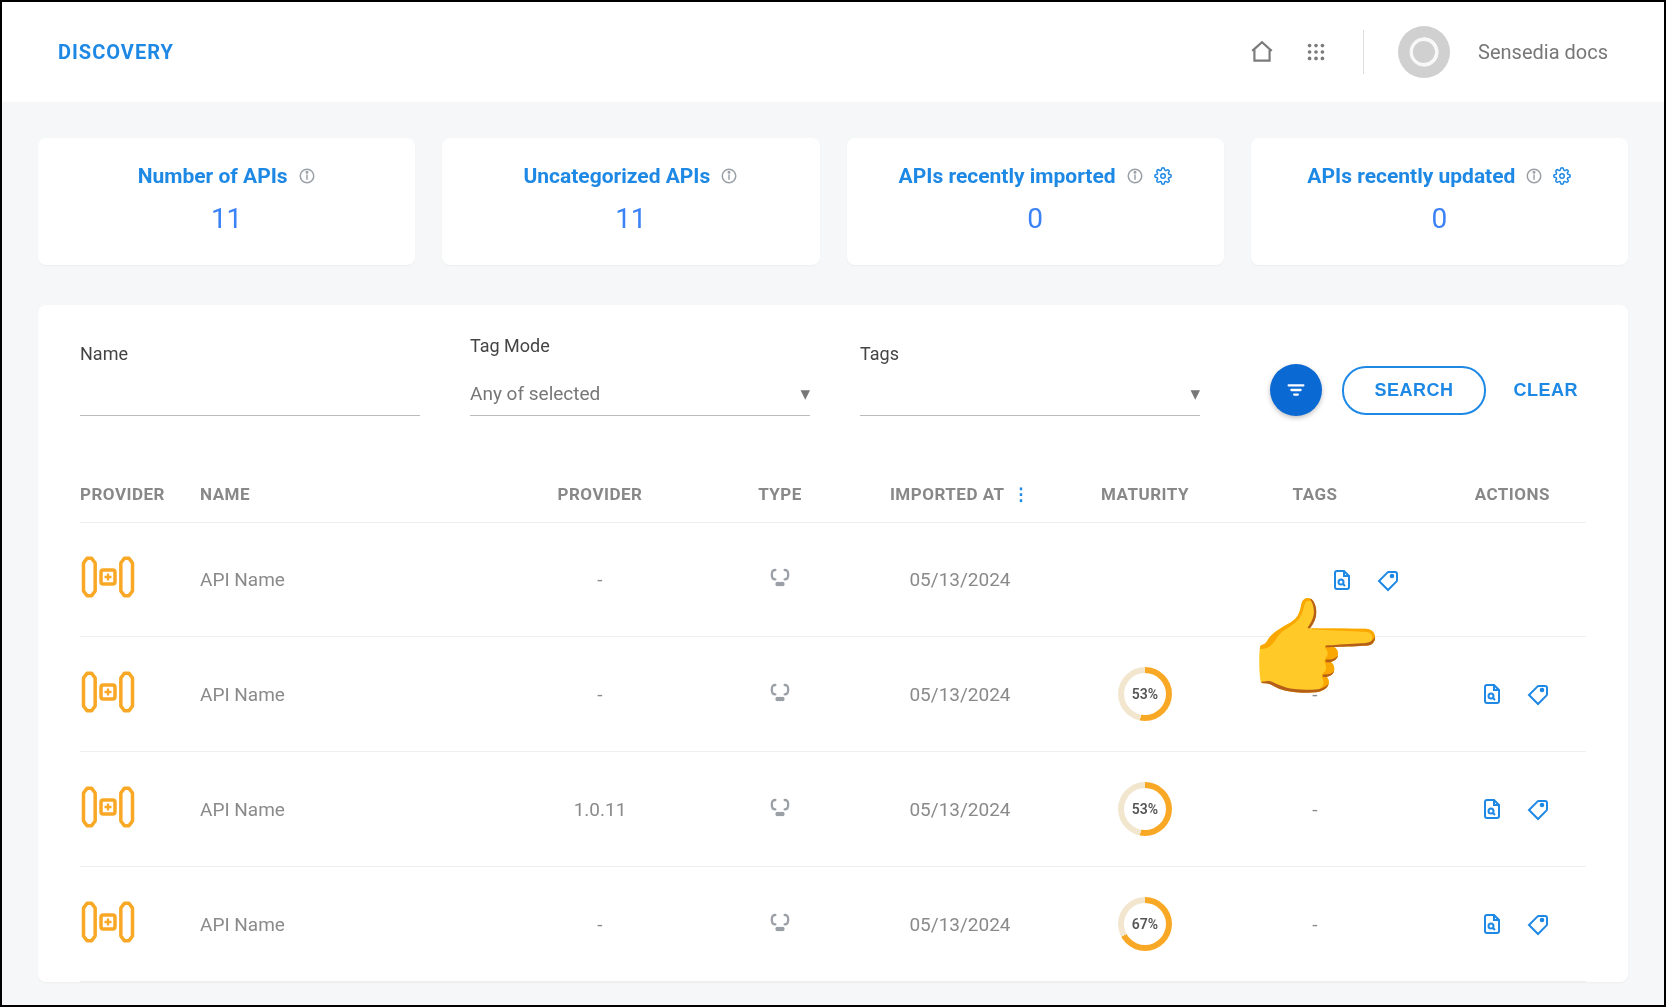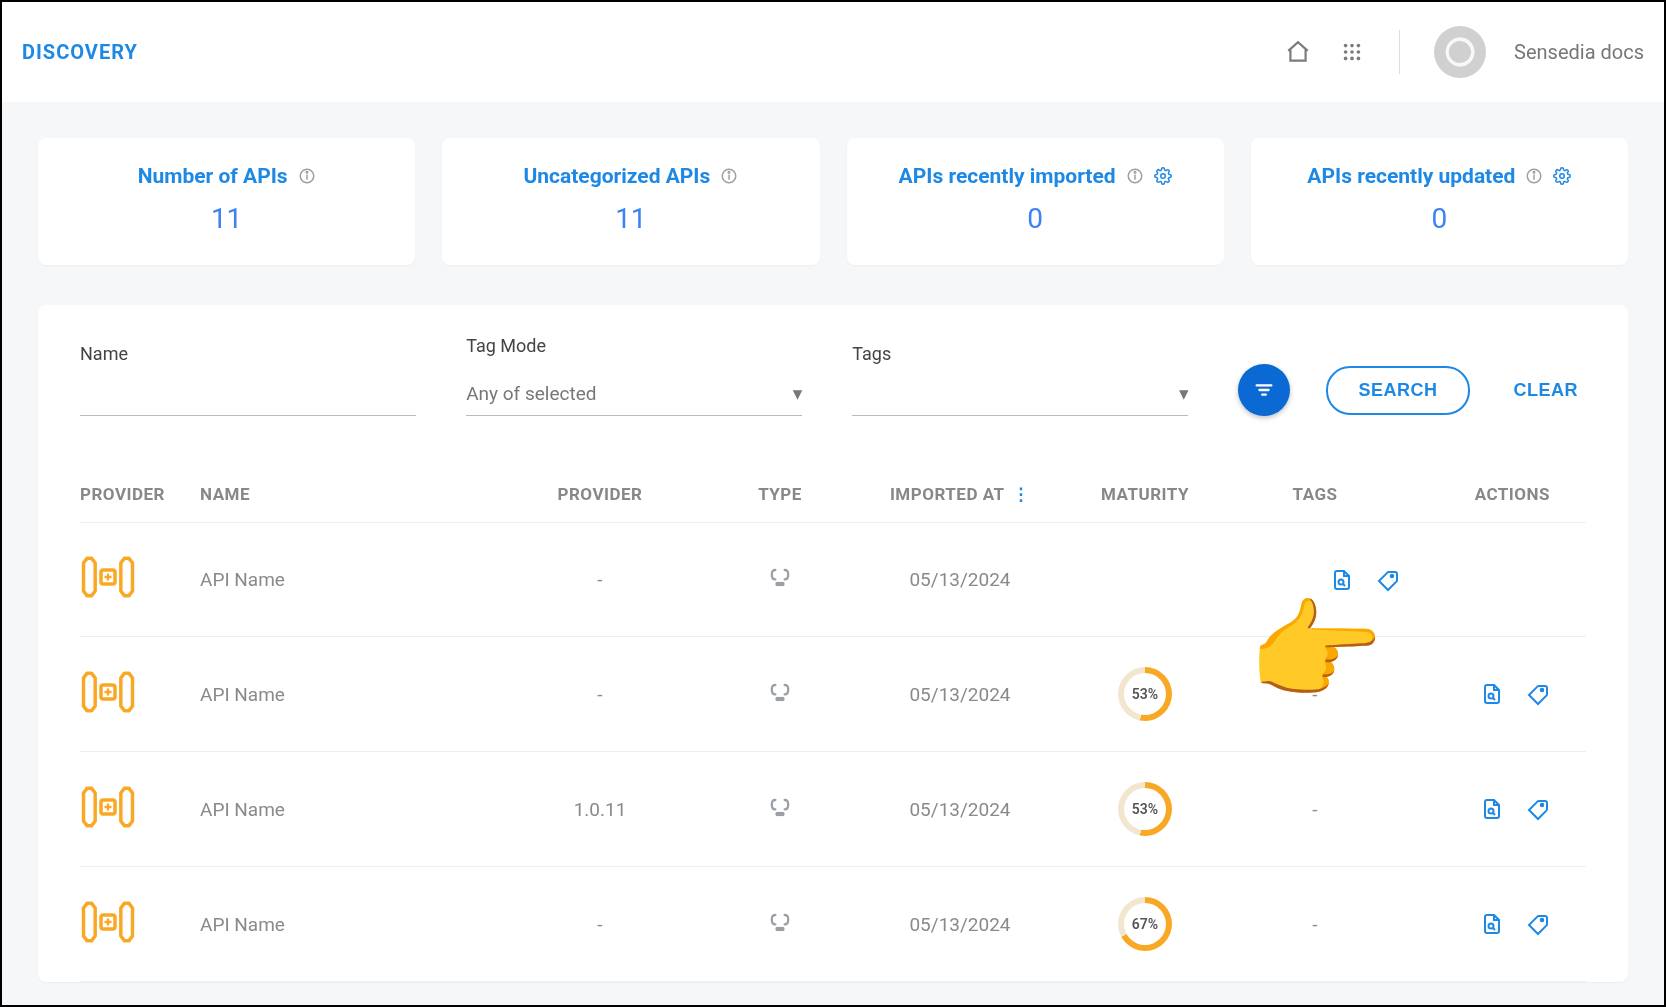--- a/index.html
+++ b/index.html
@@ -17,21 +17,21 @@
     height: 1007px;
     position: relative;
     background: #f5f7f8;
   }
 
   
   .header {
     display: flex;
     align-items: center;
     justify-content: space-between;
-    padding: 24px 20px;
+    padding: 24px 56px;
     background: #fff;
   }
   .header-title {
     color: #1e88e5;
     font-weight: 700;
     font-size: 20px;
     letter-spacing: 1px;
   }
   .header-right {
     display: flex;
@@ -132,21 +132,21 @@
     justify-content: space-between;
     gap: 16px;
   }
   .name-field { width: 340px; }
   .tagmode-field { width: 340px; gap: 20px; }
   .tags-field { width: 340px; }
   .chev { color: #777; }
   .filter-actions {
     display: flex;
     align-items: center;
-    gap: 36px;
+    gap: 20px;
     margin-left: auto;
   }
   .filter-fab {
     width: 52px;
     height: 52px;
     border-radius: 50%;
     background: #0b69d4;
     box-shadow: 0 2px 5px rgba(0,0,0,.25);
     display: inline-flex;
     align-items: center;

